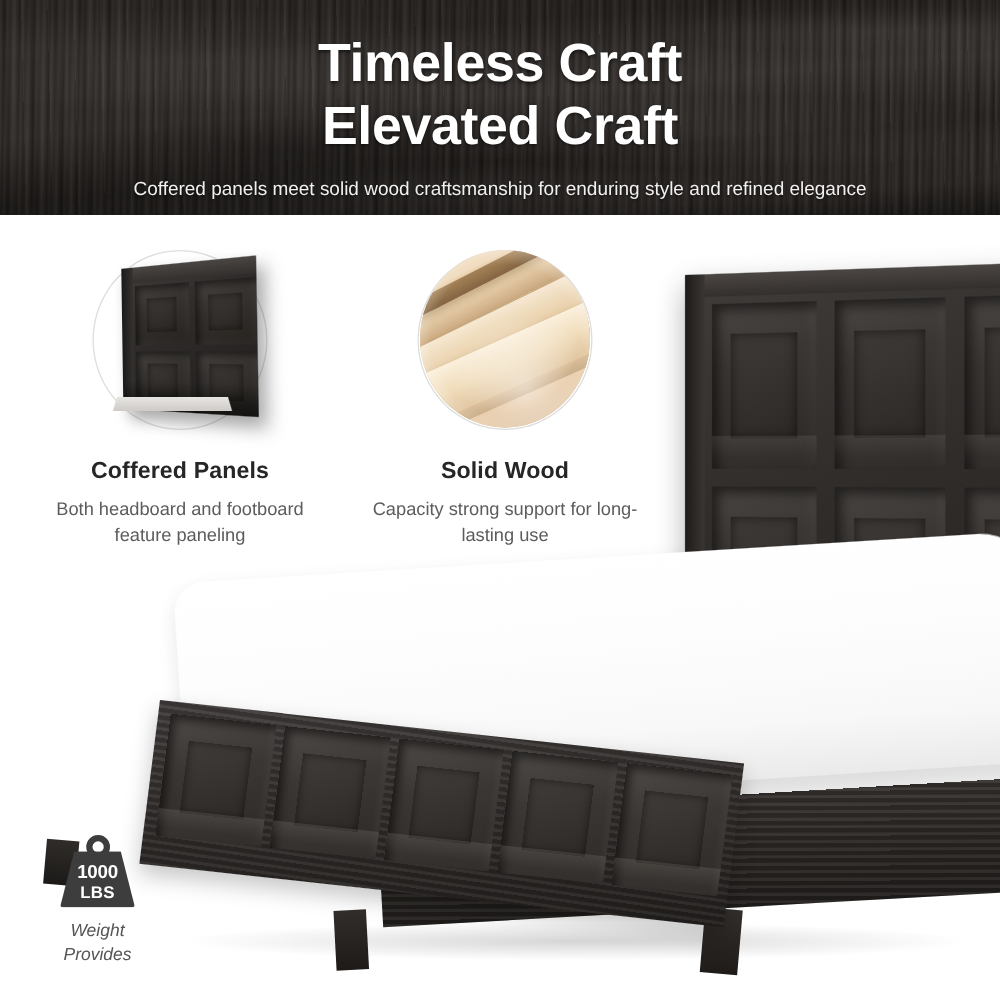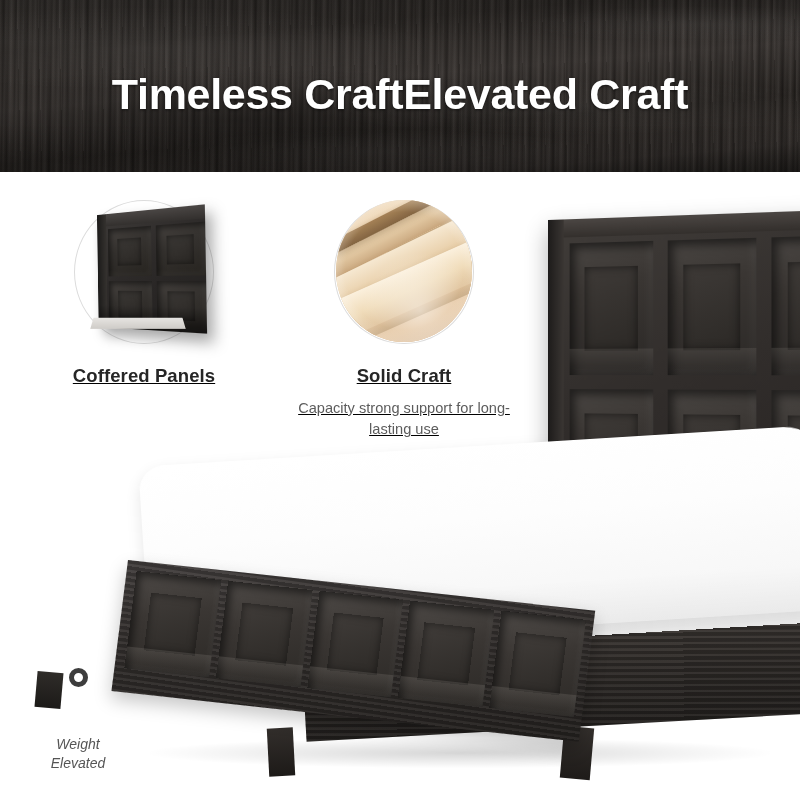--- a/index.html
+++ b/index.html
@@ -36,36 +36,36 @@
       radial-gradient(ellipse 260px 26px at 88% 14%, rgba(255,255,255,0.05), transparent 70%),
       radial-gradient(ellipse 500px 70px at 30% 70%, rgba(0,0,0,0.30), transparent 75%);
     pointer-events:none;
   }
   .header:after{
     content:""; position:absolute; inset:0;
     background:linear-gradient(180deg, rgba(0,0,0,0.18) 0%, rgba(0,0,0,0) 25%, rgba(0,0,0,0) 72%, rgba(0,0,0,0.30) 100%);
     pointer-events:none;
   }
   .header-inner { position:relative; z-index:3; width:100%; height:100%;
-    display:flex; flex-direction:row; align-items:center; justify-content:center; padding-top:16px; }
+    display:flex; flex-direction:column; align-items:center; justify-content:center; padding-top:16px; }
   .title-l1, .title-l2 {
     color:#ffffff; font-weight:bold; font-size:43px; line-height:50px;
     letter-spacing:-0.3px; text-align:center;
     text-shadow:0 1px 3px rgba(0,0,0,0.55);
     white-space:nowrap;
   }
   .subtitle {
     margin-top:16px; color:#f2f0ee; font-size:15.2px; line-height:20px;
     text-align:center; white-space:nowrap;
     text-shadow:0 1px 2px rgba(0,0,0,0.6);
   }
 
   
   .features { position:absolute; left:14px; top:196px; width:520px; display:flex; z-index:6; }
-  .feature { width:260px; display:flex; flex-direction:column; align-items:center;text-decoration:underline; }
+  .feature { width:260px; display:flex; flex-direction:column; align-items:center; }
   .circle-wrap {
     position:relative; width:148px; height:152px;
     display:flex; align-items:center; justify-content:center;
   }
   .circle-ring {
     position:absolute; left:4px; top:4px; width:140px; height:144px;
     border:1px solid #dcdcdc; border-radius:50%;
     background:#ffffff;
   }
 
@@ -327,20 +327,21 @@
 </style>
 </head>
 <body>
 
 <div class="stage">
 
   <div class="header">
     <div class="header-inner">
       <div class="title-l1">Timeless Craft</div>
       <div class="title-l2">Elevated Craft</div>
+      <div class="subtitle">Coffered panels meet solid wood craftsmanship for enduring style and refined elegance</div>
     </div>
   </div>
 
   <div class="bed">
     <div class="floor-shadow"></div>
 
     <div class="headboard">
       <div class="hb-frame-top"></div>
       <div class="hb-frame-left"></div>
       <div class="hb-grid">
@@ -383,47 +384,52 @@
             <div class="pcell"></div>
               <div class="pcell"></div>
             <div class="pcell"></div>
               <div class="pcell"></div>
           </div>
           <div class="pshadow"></div>
         </div>
         <div class="panel-base"></div>
       </div>
       <div class="feature-title">Coffered Panels</div>
+      <div class="feature-desc">Both headboard and footboard feature paneling</div>
     </div>
 
     <div class="feature">
       <div class="circle-wrap">
         <div class="circle-ring"></div>
         <div class="wood-photo">
           <div class="plank back"></div>
           <div class="plank dark-stripe"></div>
           <div class="plank bottom"></div>
           <div class="plank mid">
               <div class="edge"></div>
             </div>
           <div class="plank front">
               <div class="edge"></div>
             </div>
           <div class="vig"></div>
         </div>
       </div>
-      <div class="feature-title">Solid Craft</div>
+      <div class="feature-title">Solid Wood</div>
       <div class="feature-desc">Capacity strong support for long-lasting use</div>
     </div>
 
   </div>
 
   <div class="weight-badge">
     <div class="weight-icon">
       <div class="weight-handle"></div>
+      <div class="weight-body">
+        <div class="weight-num">1000</div>
+        <div class="weight-unit">LBS</div>
+      </div>
     </div>
     <div class="weight-label">
       <div>Weight</div>
-      <div>Elevated</div>
+      <div>Provides</div>
     </div>
   </div>
 
 </div>
 
 </body></html>

